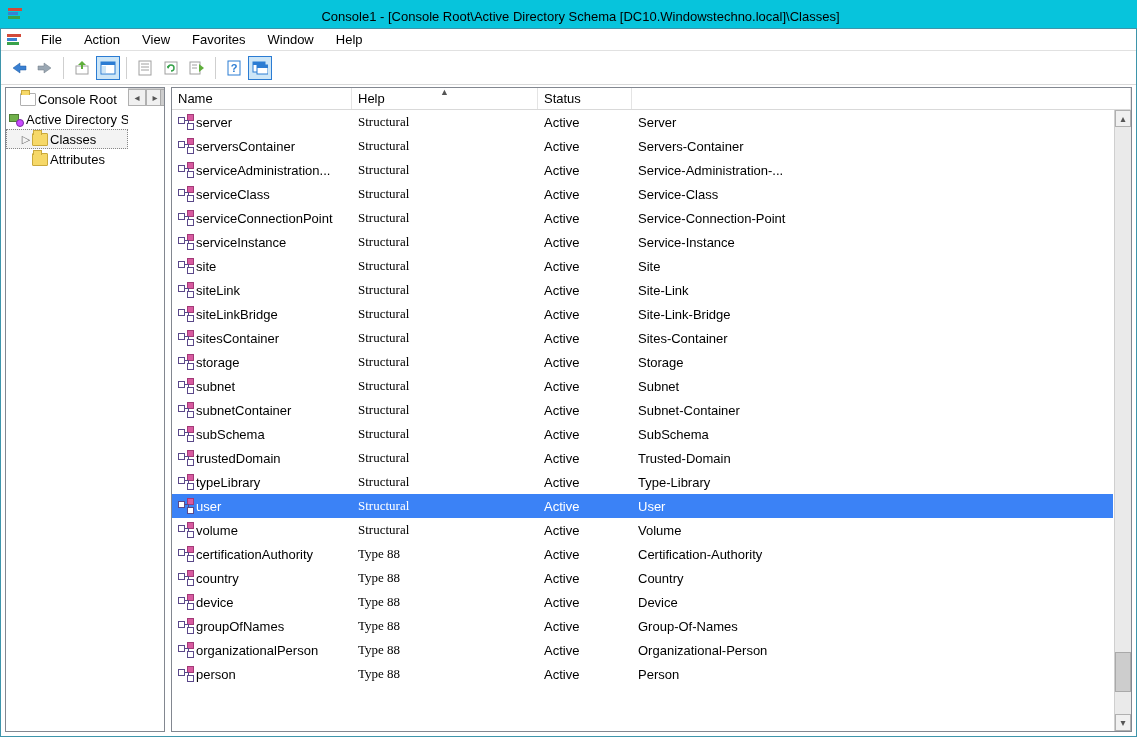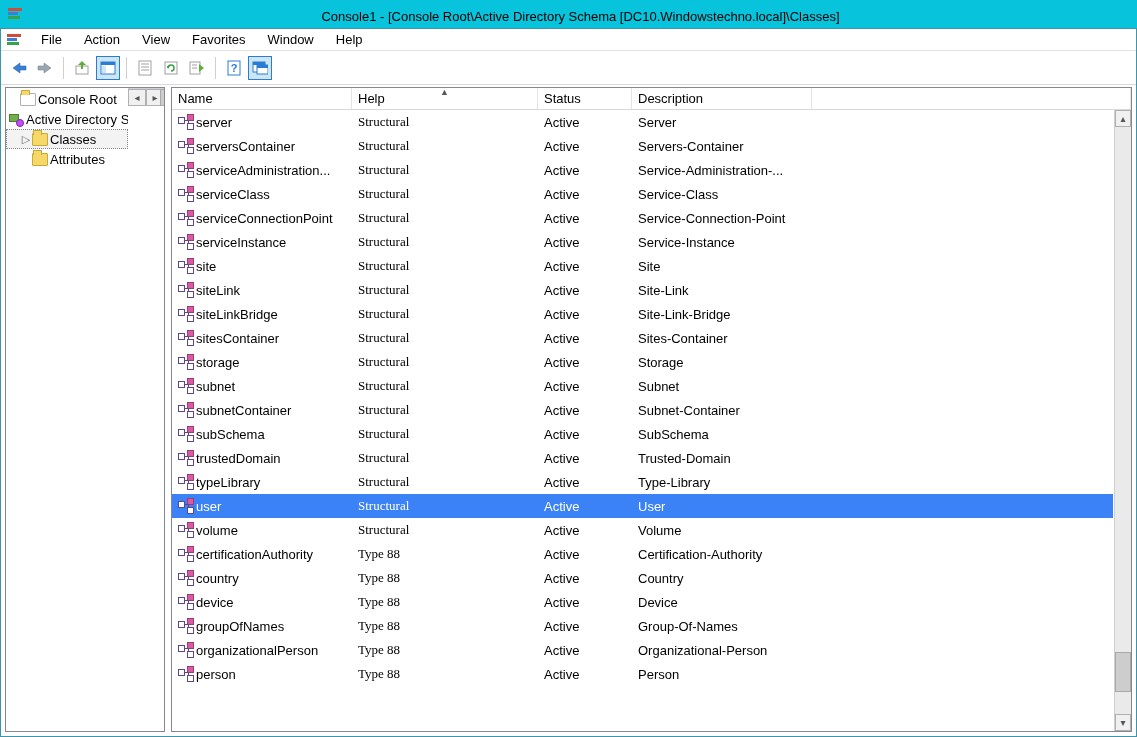--- a/index.html
+++ b/index.html
@@ -250,23 +250,20 @@
           <div class="lh-col lh-name">
               <span>Name</span>
             </div>
           <div class="lh-col lh-type">
               <span>Help</span>
               <span class="sort-ind">▲</span>
             </div>
           <div class="lh-col lh-status">
               <span>Status</span>
             </div>
-          <div class="lh-col lh-desc">
-              <span>Description</span>
-            </div>
           <div class="lh-col lh-filler"></div>
         </div>
         <div class="list-body">
           <div class="list-rows" id="list-rows">
               <div class="row">
                 <div class="cell c-name">
                   <span class="row-icon"><span class="cls-icon"><span class="bx b1"></span><span class="bx b2"></span><span class="bx b3"></span><span class="ln l1"></span><span class="ln l2"></span></span></span>
                   <span>server</span>
                 </div>
                 <div class="cell c-type">Structural</div>

